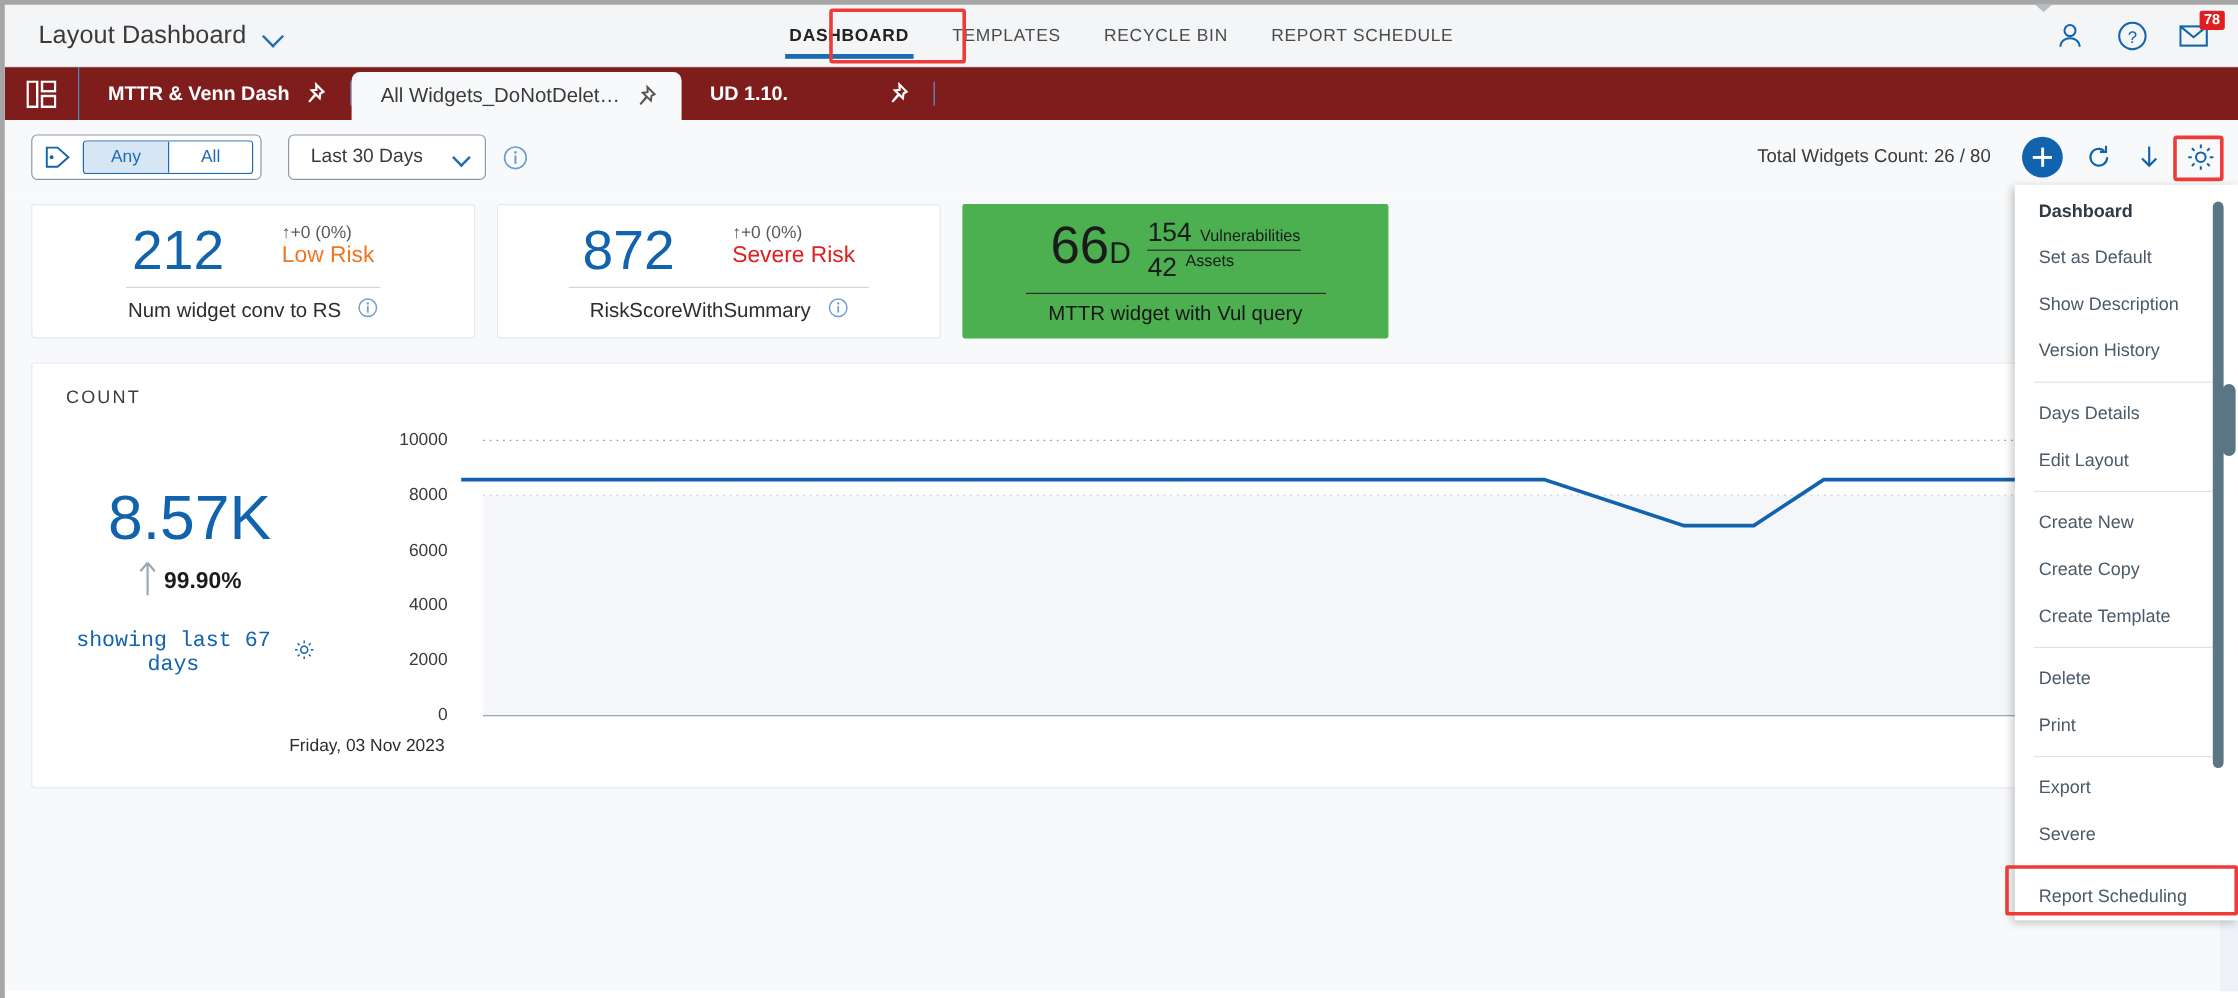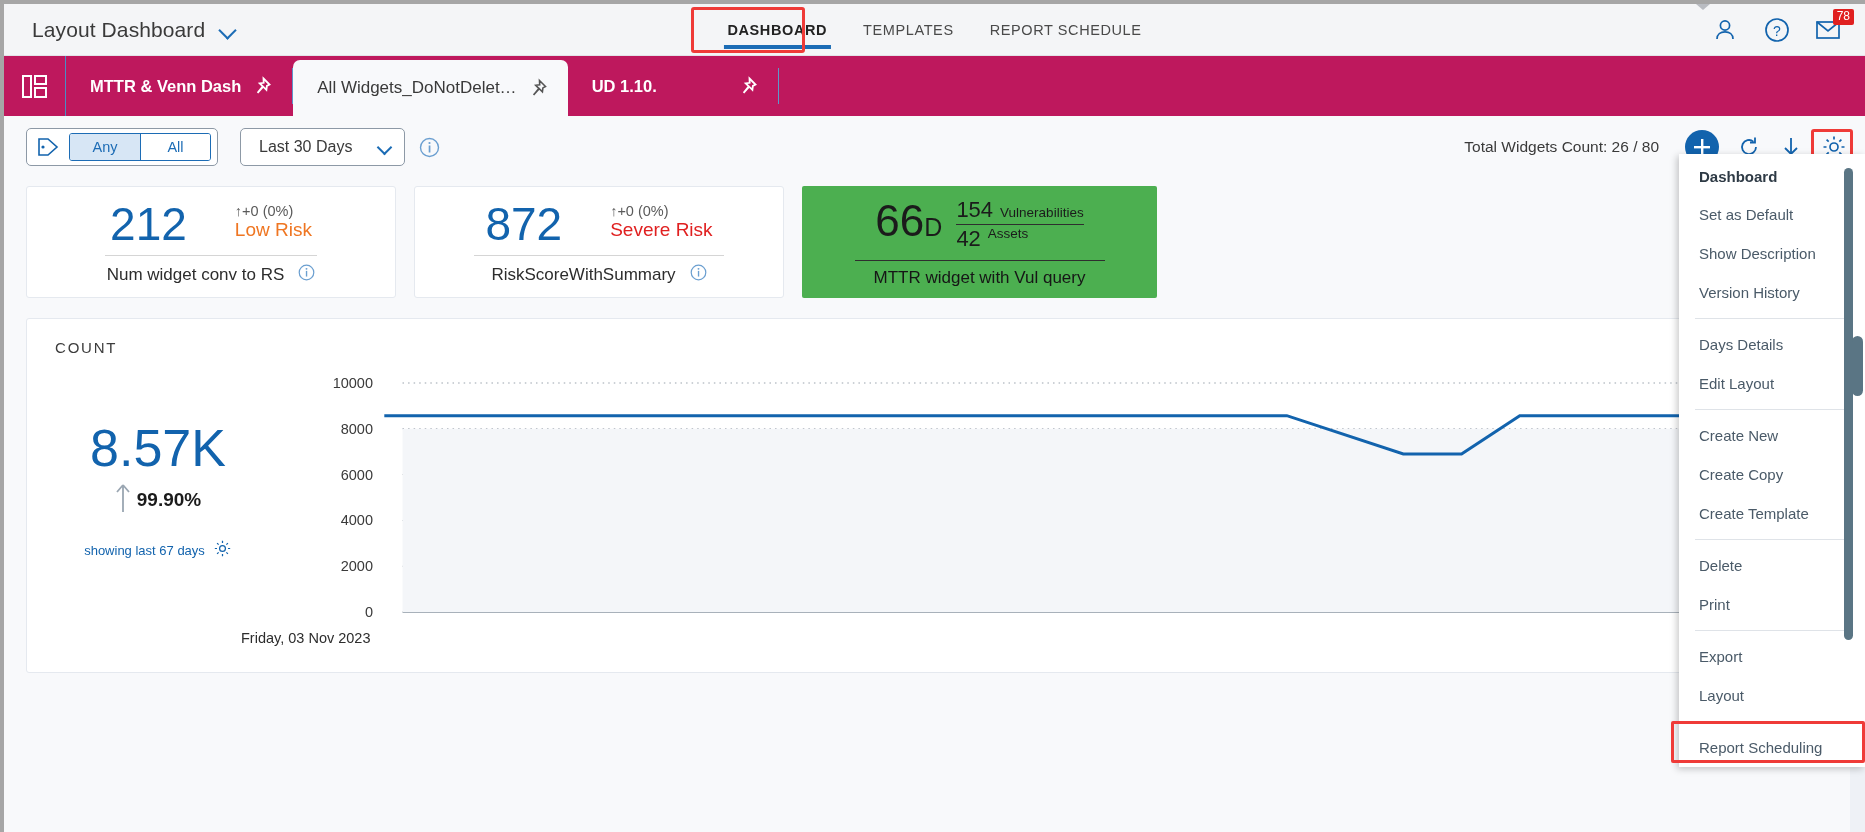--- a/index.html
+++ b/index.html
@@ -68,32 +68,32 @@
     border: 3px solid #ef3b38; border-radius: 3px; pointer-events: none;
   }
 
   .topicons {
     position: absolute; right: 22px; top: 0; height: 100%;
     display: flex; align-items: center; gap: 26px;
   }
   .ticon { cursor: pointer; position: relative; line-height: 0; }
   .badge {
     position: absolute; right: -11px; top: -10px;
-    background: #e02020; color: #fff; font-size: 12px; font-weight: 400;
+    background: #e02020; color: #fff; font-size: 12px; font-weight: 700;
     padding: 1px 4px 2px; border-radius: 2px; line-height: 13px;
   }
   .caret-top {
     position:absolute; left: 1692px; top: 0; width: 0; height: 0;
     border-left: 7px solid transparent; border-right: 7px solid transparent;
     border-top: 6px solid #b9bcc2;
   }
 
   
   .tabstrip {
-    height: 60px; background: #be185d; display: flex; align-items: stretch;
+    height: 44px; background: #7f1d1d; display: flex; align-items: stretch;
     position: relative;
   }
   .tab-gridicon {
     width: 62px; display: flex; align-items: center; justify-content: center;
     border-right: 1px solid #4a8bc4; cursor: pointer;
   }
   .tab {
     display: flex; align-items: center; gap: 10px;
     padding: 0 20px 0 24px; cursor: pointer; position: relative;
     color: #fff; font-size: 16.5px; font-weight: 700;
@@ -222,21 +222,21 @@
     padding: 20px 0 0 28px; font-weight: 500;
   }
   .chart-left {
     position: absolute; left: 26px; top: 100px; width: 210px; text-align: center;
   }
   .big-num { font-size: 52px; color: #1263ad; line-height: 58px; }
   .delta-row { display: flex; align-items: center; justify-content: center; gap: 6px; margin-top: 6px; }
   .delta-pct { font-size: 19px; font-weight: 700; color: #1b1b1b; }
   .showing {
     margin-top: 22px; display: flex; align-items: center; justify-content: center; gap: 8px;
-    font-size: 13px; color: #1263ad; cursor: pointer;
+    font-size: 18px; color: #1263ad; cursor: pointer; font-family: Liberation Mono, monospace;
   }
   .plot { position: absolute; left: 236px; top: 58px; right: 0; bottom: 30px; }
   .ylab {
     position: absolute; right: 0; transform: translateY(-50%);
     font-size: 14.5px; color: #3a3a3a; text-align: right;
   }
   .xlab {
     position: absolute; font-size: 14.5px; color: #2d2d2d;
   }
 
@@ -284,20 +284,23 @@
       <div class="brand-title">Layout Dashboard</div>
       <div class="chev"></div>
     </div>
 
     <div class="topnav">
       <div class="topnav-item active">
         <span>DASHBOARD</span>
       </div>
       <div class="topnav-item">
         <span>TEMPLATES</span>
+      </div>
+      <div class="topnav-item">
+        <span>RECYCLE BIN</span>
       </div>
       <div class="topnav-item">
         <span>REPORT SCHEDULE</span>
       </div>
     </div>
     <div class="redbox-nav"></div>
     <div class="caret-top"></div>
 
     <div class="topicons">
       <div class="ticon">
@@ -567,21 +570,21 @@
       <div class="menu-item">Create Template</div>
     </div>
     <div class="menu-div"></div>
     <div>
       <div class="menu-item">Delete</div>
       <div class="menu-item">Print</div>
     </div>
     <div class="menu-div"></div>
     <div>
       <div class="menu-item">Export</div>
-      <div class="menu-item">Layout</div>
+      <div class="menu-item">Severe</div>
     </div>
     <div class="menu-div"></div>
     <div class="menu-item-wrap">
       <div class="menu-item">Report Scheduling</div>
       <div class="redbox-report"></div>
     </div>
 
     <div class="menu-scroll"></div>
   </div>
 

